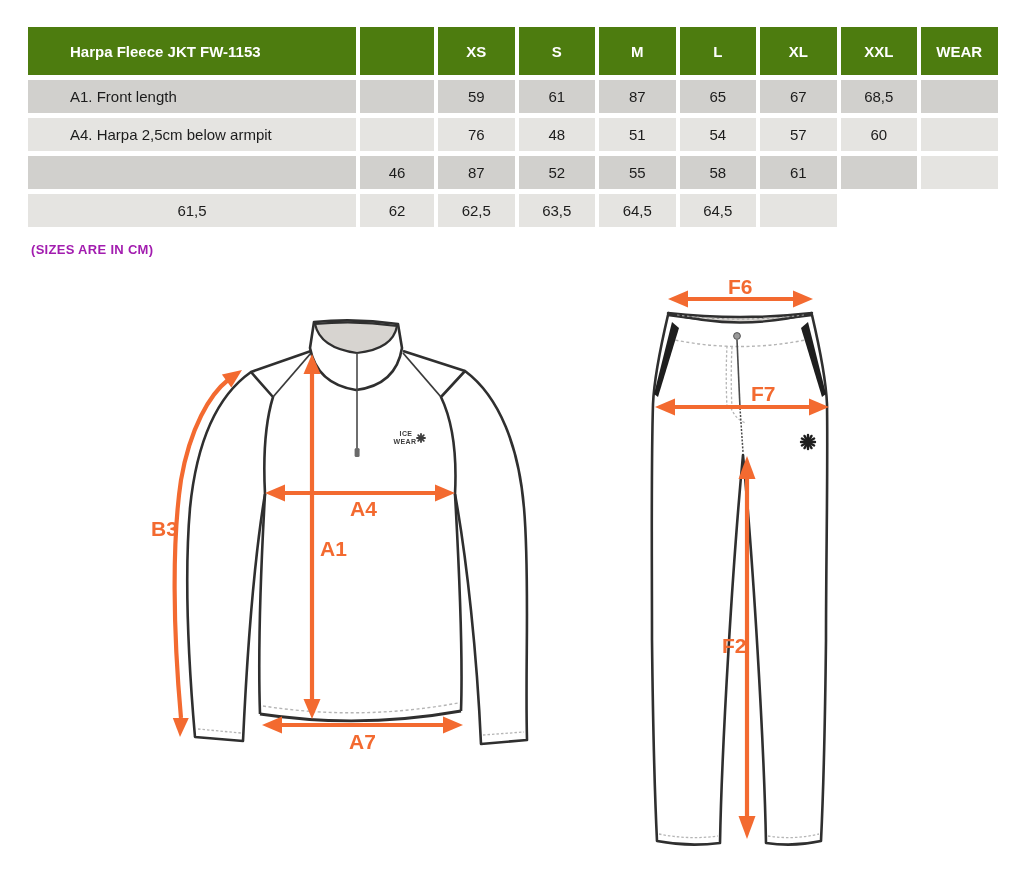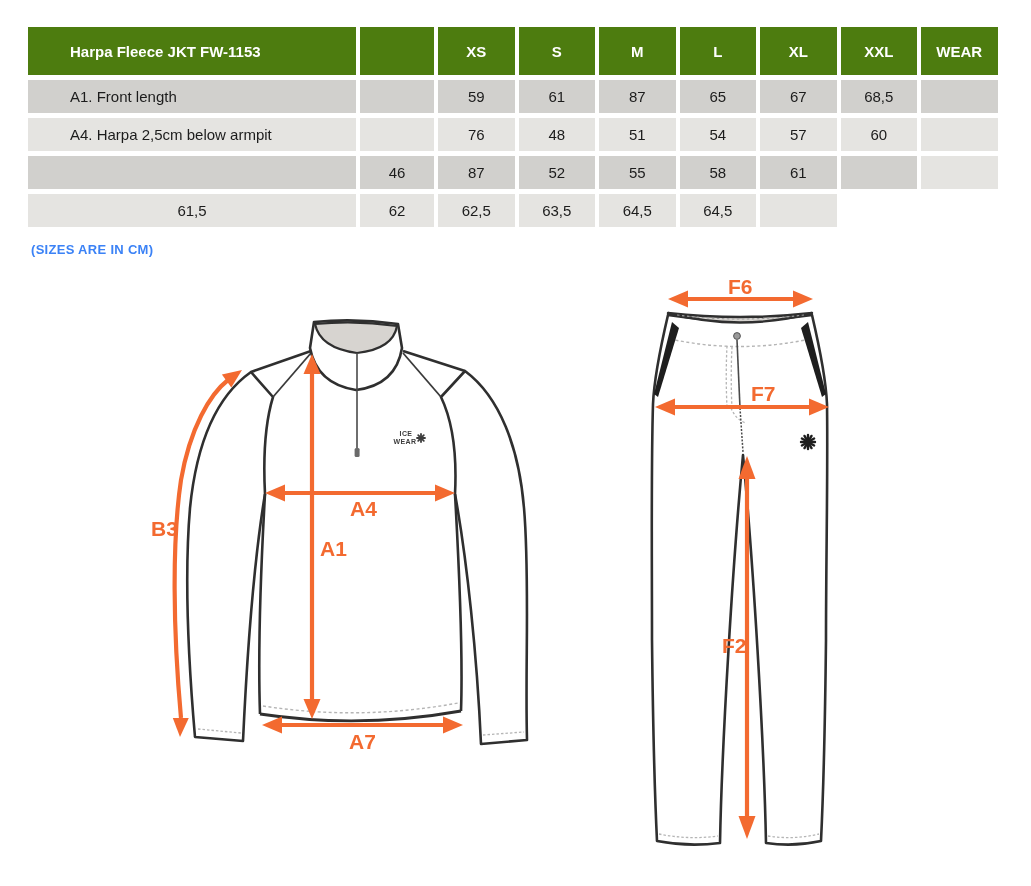--- a/index.html
+++ b/index.html
@@ -20,21 +20,21 @@
     font-size:15px; color:#1c1c1c; white-space:nowrap;
   }
   .head  { background:#4d7c0f; color:#ffffff; font-weight:bold; height:48px; }
   .val   { height:33px; }
   .left-align { justify-content:flex-start; padding-left:42px; }
   .r-dark  { background:#D1D0CD; }
   .r-light { background:#E5E4E1; }
 
   .cm-note {
     position:absolute; left:31px; top:242px;
-    color:#3b82f6; font-size:13px; font-weight:600; letter-spacing:.3px;
+    color:#a21caf; font-size:13px; font-weight:600; letter-spacing:.3px;
   }
 
   .diagram { position:absolute; }
   svg text.dim-label {
     fill:#F36A30; font-family:"Liberation Sans", sans-serif;
     font-size:21px; font-weight:bold;
   }
   svg text.logo-txt {
     fill:#3c3c3c; font-family:"Liberation Sans", sans-serif;
     font-size:7px; font-weight:bold; letter-spacing:.4px; text-anchor:middle;

